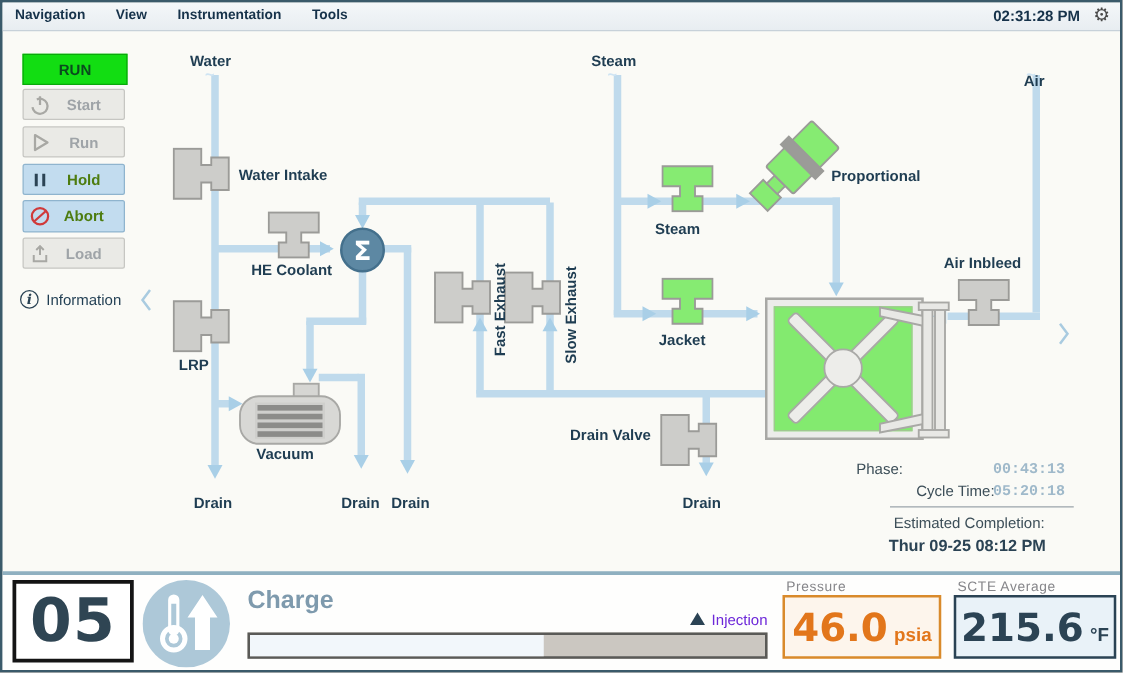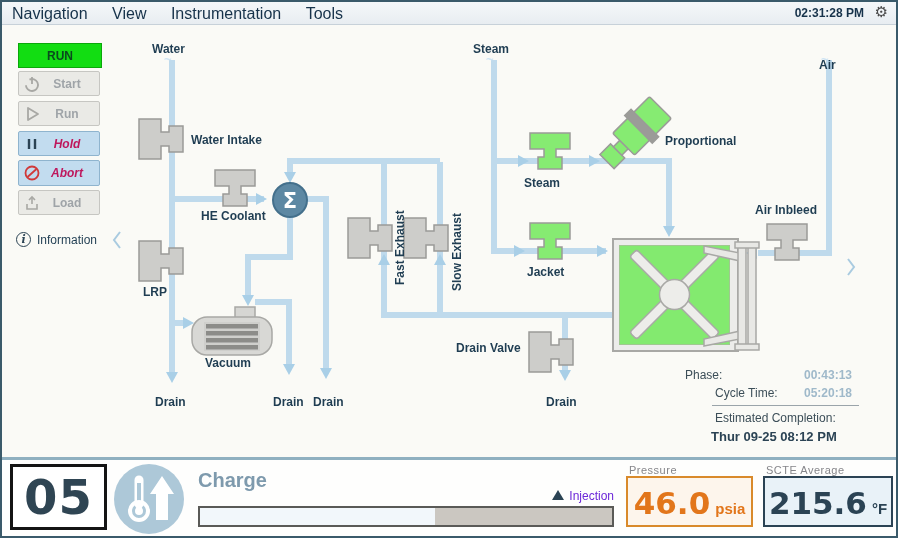--- a/index.html
+++ b/index.html
@@ -3,31 +3,31 @@
 <meta charset="utf-8">
 <style>
   html,body{margin:0;padding:0;background:#888;}
   #win{position:relative;width:898px;height:538px;background:#FAFAF6;
        border:2px solid #3A5A6A;box-sizing:border-box;overflow:hidden;
        font-family:"Liberation Sans",sans-serif;}
   .abs{position:absolute;}
   
   #menubar{position:absolute;left:0;top:0;width:100%;height:22px;
     background:linear-gradient(#F4F7F9,#E8EDF1);border-bottom:1px solid #C7D1D9;}
-  .menu-item{display:inline-block;font-size:16px;font-weight:normal;color:#16324A;
+  .menu-item{display:inline-block;font-size:11px;font-weight:bold;color:#16324A;
     padding:3px 10px 0 10px;cursor:default;}
   #clock{position:absolute;right:32px;top:4px;font-size:12px;font-weight:bold;color:#16324A;}
   #gear{position:absolute;right:8px;top:1px;font-size:15px;color:#4A4A4A;}
   
   .ctl-btn{position:absolute;left:16px;width:82px;height:25px;border-radius:2px;
     display:flex;align-items:center;font-size:12px;box-sizing:border-box;}
   .ctl-btn .lbl{flex:1;text-align:center;padding-right:10px;}
   .ctl-btn .ic{width:26px;display:flex;justify-content:center;}
   .btn-dis{background:#EAEAE6;border:1px solid #C6C6C2;color:#9FA4A8;font-weight:bold;}
-  .btn-act{background:#C2DCEF;border:1px solid #8FB4CE;color:#be185d;font-weight:bold;font-style:italic;}
+  .btn-act{background:#C2DCEF;border:1px solid #8FB4CE;color:#4d7c0f;font-weight:bold;}
   #run-badge{position:absolute;left:16px;top:41px;width:82px;height:23px;background:#12DD12;
     border:1px solid #0AA80A;color:#0A4A1E;font-weight:bold;font-size:12px;
     display:flex;align-items:center;justify-content:center;}
   #info-row{position:absolute;left:14px;top:230px;display:flex;align-items:center;font-size:12px;color:#1F3D52;}
   #info-i{width:15px;height:15px;border:1.5px solid #2B4354;border-radius:50%;display:flex;
     align-items:center;justify-content:center;font-family:"DejaVu Serif",serif;font-weight:bold;
     font-style:italic;font-size:11px;margin-right:6px;color:#2B4354;box-sizing:border-box;}
   
   .pipe{position:absolute;background:#BFDAEC;}
   .arr{position:absolute;width:0;height:0;}
@@ -38,21 +38,21 @@
   .tilde{position:absolute;color:#CFE4F3;font-size:13px;font-weight:bold;}
   
   .dlabel{position:absolute;font-size:12px;font-weight:bold;color:#1F3D52;white-space:nowrap;}
   .vlabel{position:absolute;font-size:12px;font-weight:bold;color:#1F3D52;
     writing-mode:vertical-rl;transform:rotate(180deg);white-space:nowrap;}
   .valve-gray path{fill:#CDCDCA;stroke:#9B9B98;stroke-width:1.5;}
   .valve-green path{fill:#86EB72;stroke:#9B9B98;stroke-width:1.5;}
   .chev{position:absolute;}
   
   .st-lab{position:absolute;font-size:12px;color:#3C4E58;}
-  .st-val{position:absolute;font-size:12px;font-weight:bold;color:#9FB9CA;width:62px;text-align:right;}
+  .st-val{position:absolute;font-size:12px;font-weight:bold;color:#9FB9CA;width:62px;text-align:right;font-family:Liberation Mono, monospace;}
   
   #foot-div{position:absolute;left:0;top:455px;width:100%;height:3px;background:#8FB0C0;}
   #footer{position:absolute;left:0;top:458px;width:100%;height:78px;background:#FEFEFD;}
   #stepbox{position:absolute;left:8px;top:4px;width:97px;height:66px;border:3px solid #141414;
     background:#fff;display:flex;align-items:center;justify-content:center;box-sizing:border-box;}
   #stepnum{font-family:"DejaVu Sans",sans-serif;font-size:48px;font-weight:800;color:#2F4553;letter-spacing:1px;}
   #phase-name{position:absolute;left:196px;top:9px;font-size:20px;font-weight:bold;color:#7E9AAD;}
   #marker{position:absolute;left:495px;top:29px;width:117px;text-align:right;font-size:12px;color:#6d28d9;}
   #marker-tri{display:inline-block;width:0;height:0;border-left:6px solid transparent;
     border-right:6px solid transparent;border-bottom:10px solid #2B4354;margin-right:5px;}
@@ -279,21 +279,21 @@
   <div class="dlabel" style="left:663px;top:132px;">Proportional</div>
   <div class="dlabel" style="left:753px;top:201px;">Air Inbleed</div>
   <div class="dlabel" style="left:454px;top:339px;">Drain Valve</div>
   <div class="dlabel" style="left:153px;top:393px;">Drain</div>
   <div class="dlabel" style="left:271px;top:393px;">Drain</div>
   <div class="dlabel" style="left:311px;top:393px;">Drain</div>
   <div class="dlabel" style="left:544px;top:393px;">Drain</div>
 
   <div class="st-lab" style="left:683px;top:366px;">Phase:</div>
   <div class="st-val" style="left:788px;top:366px;">00:43:13</div>
-  <div class="st-lab" style="left:713px;top:384px;">Cycle Time:</div>
+  <div class="st-lab" style="left:731px;top:384px;">Cycle Time:</div>
   <div class="st-val" style="left:788px;top:384px;">05:20:18</div>
   <div class="abs" style="left:710px;top:403px;width:147px;height:1px;background:#9AA4AA;"></div>
   <div class="st-lab" style="left:713px;top:409px;">Estimated Completion:</div>
   <div class="abs" style="left:709px;top:427px;font-size:13px;font-weight:bold;color:#2B4354;">Thur 09-25 08:12 PM</div>
 
   <div id="foot-div"></div>
   <div id="footer">
     <div id="stepbox">
       <span id="stepnum">05</span>
     </div>

